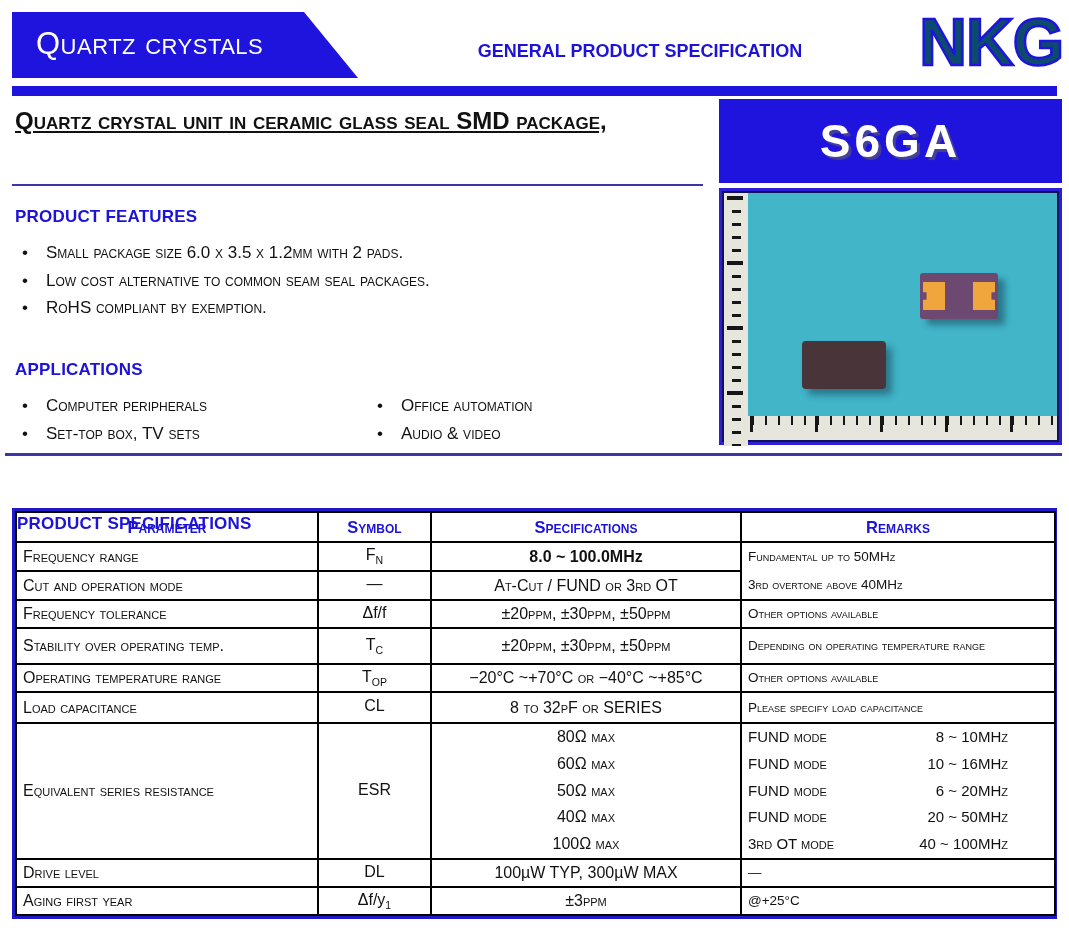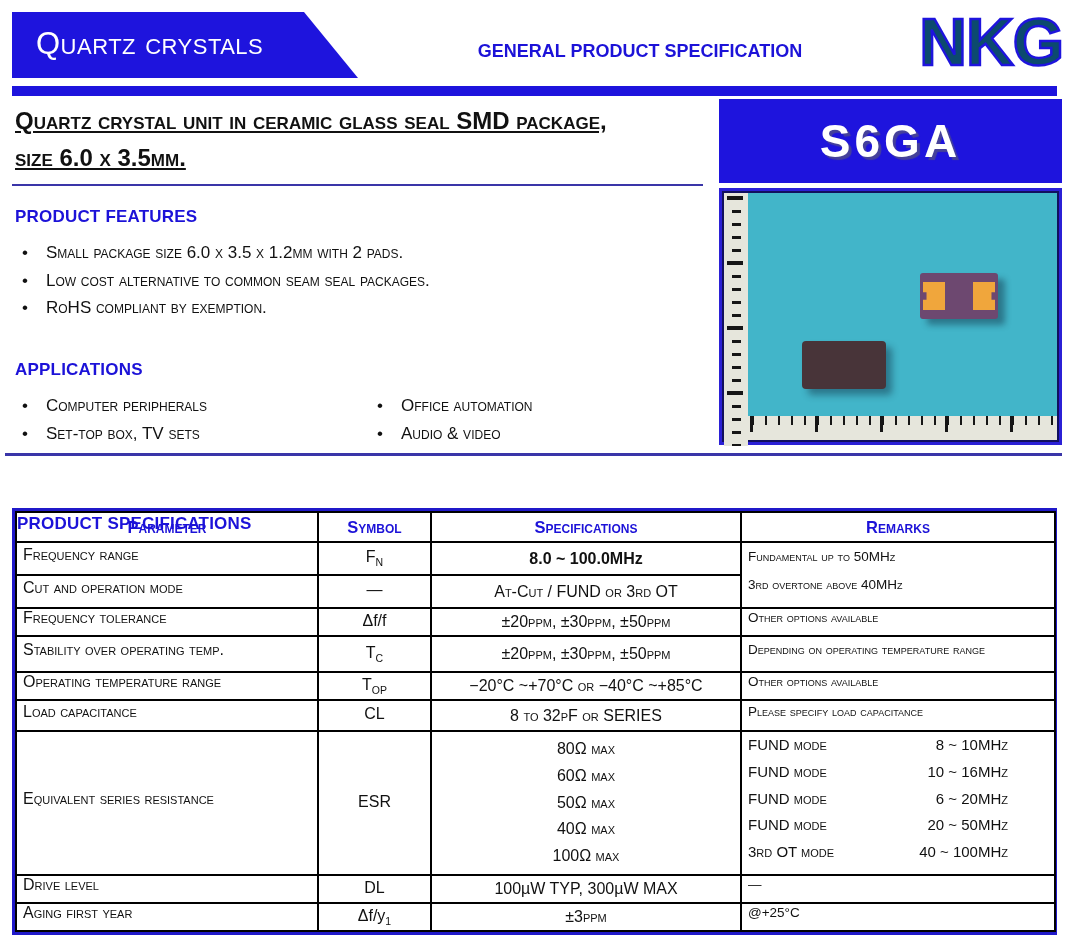--- a/index.html
+++ b/index.html
@@ -56,21 +56,21 @@
   #crystal-a .pad.l{left:3px;clip-path:polygon(0 0,100% 0,100% 100%,0 100%,0 63%,16% 63%,16% 37%,0 37%);}
   #crystal-a .pad.r{right:3px;clip-path:polygon(100% 0,0 0,0 100%,100% 100%,100% 63%,84% 63%,84% 37%,100% 37%);}
   #crystal-b{position:absolute;left:80px;top:150px;width:84px;height:48px;background:#483439;
              border-radius:4px;box-shadow:6px 6px 7px rgba(15,45,65,.45);}
 
   
   #section-rule{position:absolute;left:5px;top:453px;width:1057px;height:3px;background:#3a35a8;}
   #spec-table-wrap{position:absolute;left:12px;top:508px;width:1045px;box-sizing:border-box;
                    border:3px solid #2019c9;}
   table{border-collapse:collapse;table-layout:fixed;width:1039px;}
-  td,th{border:2px solid #000;padding:0 0 8px 6px;vertical-align:middle;font-size:16px;
+  td,th{border:2px solid #000;padding:0 0 0 6px;vertical-align:middle;font-size:16px;
         overflow:hidden;}
   th{color:#1c12d8;font-size:16.5px;text-align:center;padding:0;height:28px;}
   td.param{text-align:left;}
   td.sym,td.spec{text-align:center;padding:0;}
   td.rem{font-size:13.5px;line-height:16px;}
   tr.r-std{height:28px;} tr.r-tall{height:36px;} tr.r-esr{height:134px;} tr.r-lc{height:31px;margin-top:48px;}
   .b{font-weight:bold;}
   sub{font-size:10.5px;}
   .esr-line{line-height:26.8px;}
   .esr-rline{display:flex;line-height:26.8px;padding-right:46px;font-size:15px;}
@@ -84,21 +84,20 @@
 
   <div id="banner">
     <div class="txt sc">Quartz crystals</div>
   </div>
   <div id="general-spec">GENERAL PRODUCT SPECIFICATION</div>
   <div id="logo">NKG</div>
   <div id="top-bar"></div>
 
   <div id="main-title" class="sc">
     <div>Quartz crystal unit in ceramic glass seal SMD package,</div>
-    <div>size 6.0 x 3.5mm.</div>
   </div>
   <div id="title-rule"></div>
 
   <div id="features-heading" class="heading">PRODUCT FEATURES</div>
   <ul id="features-list" class="plain sc">
     <li>Small package size 6.0 x 3.5 x 1.2mm with 2 pads.</li>
     <li>Low cost alternative to common seam seal packages.</li>
     <li>RoHS compliant by exemption.</li>
   </ul>
 

